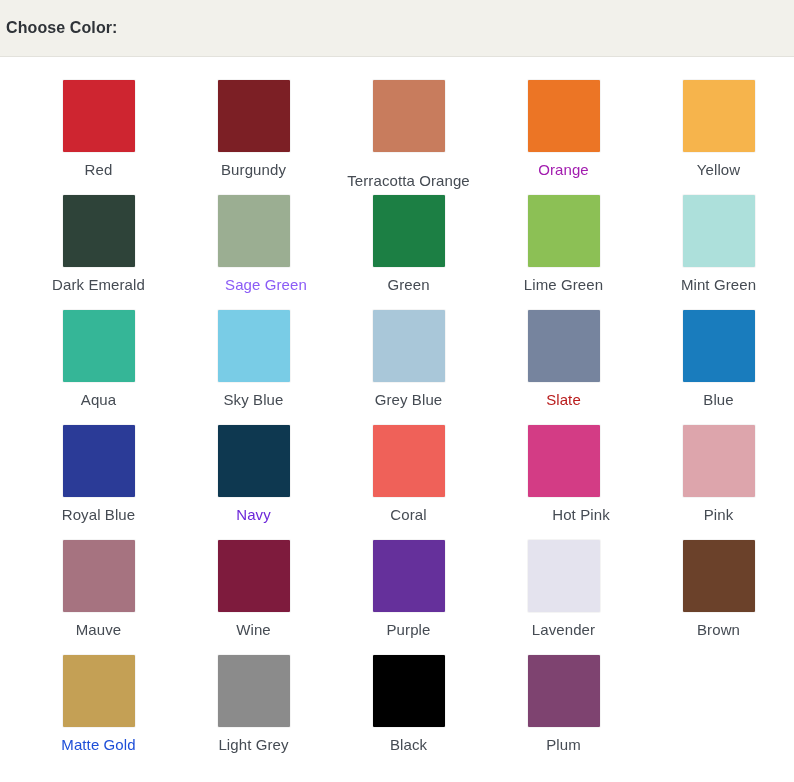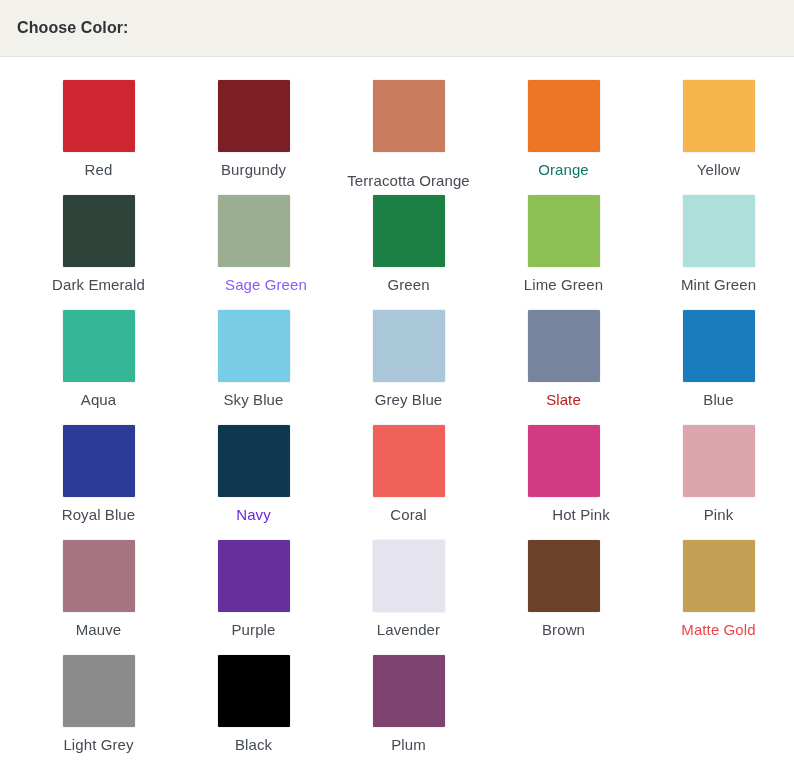--- a/index.html
+++ b/index.html
@@ -25,21 +25,21 @@
   }
 
   
   .panel-header {
     height: 57px;
     min-height: 57px;
     background: #f2f1eb;
     border-bottom: 1px solid #e3e2dc;
     display: flex;
     align-items: center;
-    padding-left: 17px;
+    padding-left: 6px;
   }
   .panel-header-title {
     font-size: 16px;
     font-weight: bold;
     color: #2f3338;
     letter-spacing: 0.1px;
     line-height: 1;
   }
 
   
@@ -99,21 +99,21 @@
       <div class="swatch-cell">
         <span class="swatch-chip" style="background-color: rgb(124, 31, 37);"></span>
         <span class="swatch-label" style="color: rgb(69, 75, 83);">Burgundy</span>
       </div>
       <div class="swatch-cell">
         <span class="swatch-chip" style="background-color: rgb(200, 124, 93);"></span>
         <span class="swatch-label" style="color: rgb(69, 75, 83); margin-top: 20px;">Terracotta Orange</span>
       </div>
       <div class="swatch-cell">
         <span class="swatch-chip" style="background-color: rgb(236, 117, 37);"></span>
-        <span class="swatch-label" style="color: #0f766e; text-align: center;">Orange</span>
+        <span class="swatch-label" style="color: #a21caf; text-align: center;">Orange</span>
       </div>
       <div class="swatch-cell">
         <span class="swatch-chip" style="background-color: rgb(246, 180, 76);"></span>
         <span class="swatch-label" style="color: rgb(69, 75, 83);">Yellow</span>
       </div>
       <div class="swatch-cell">
         <span class="swatch-chip" style="background-color: rgb(46, 67, 57);"></span>
         <span class="swatch-label" style="color: rgb(69, 75, 83);">Dark Emerald</span>
       </div>
       <div class="swatch-cell">
@@ -170,34 +170,38 @@
       </div>
       <div class="swatch-cell">
         <span class="swatch-chip" style="background-color: rgb(221, 165, 172);"></span>
         <span class="swatch-label" style="color: rgb(69, 75, 83);">Pink</span>
       </div>
       <div class="swatch-cell">
         <span class="swatch-chip" style="background-color: rgb(166, 115, 128);"></span>
         <span class="swatch-label" style="color: rgb(69, 75, 83);">Mauve</span>
       </div>
       <div class="swatch-cell">
+        <span class="swatch-chip" style="background-color: rgb(126, 27, 61);"></span>
+        <span class="swatch-label" style="color: rgb(69, 75, 83);">Wine</span>
+      </div>
+      <div class="swatch-cell">
         <span class="swatch-chip" style="background-color: rgb(101, 48, 155);"></span>
         <span class="swatch-label" style="color: rgb(69, 75, 83);">Purple</span>
       </div>
       <div class="swatch-cell">
         <span class="swatch-chip" style="background-color: rgb(228, 227, 238);"></span>
         <span class="swatch-label" style="color: rgb(69, 75, 83);">Lavender</span>
       </div>
       <div class="swatch-cell">
         <span class="swatch-chip" style="background-color: rgb(107, 65, 42);"></span>
         <span class="swatch-label" style="color: rgb(69, 75, 83);">Brown</span>
       </div>
       <div class="swatch-cell">
         <span class="swatch-chip" style="background-color: rgb(196, 160, 85);"></span>
-        <span class="swatch-label" style="color: #ef4444;">Matte Gold</span>
+        <span class="swatch-label" style="color: #1d4ed8;">Matte Gold</span>
       </div>
       <div class="swatch-cell">
         <span class="swatch-chip" style="background-color: rgb(139, 139, 139);"></span>
         <span class="swatch-label" style="color: rgb(69, 75, 83);">Light Grey</span>
       </div>
       <div class="swatch-cell">
         <span class="swatch-chip" style="background-color: rgb(0, 0, 0);"></span>
         <span class="swatch-label" style="color: rgb(69, 75, 83);">Black</span>
       </div>
       <div class="swatch-cell">

